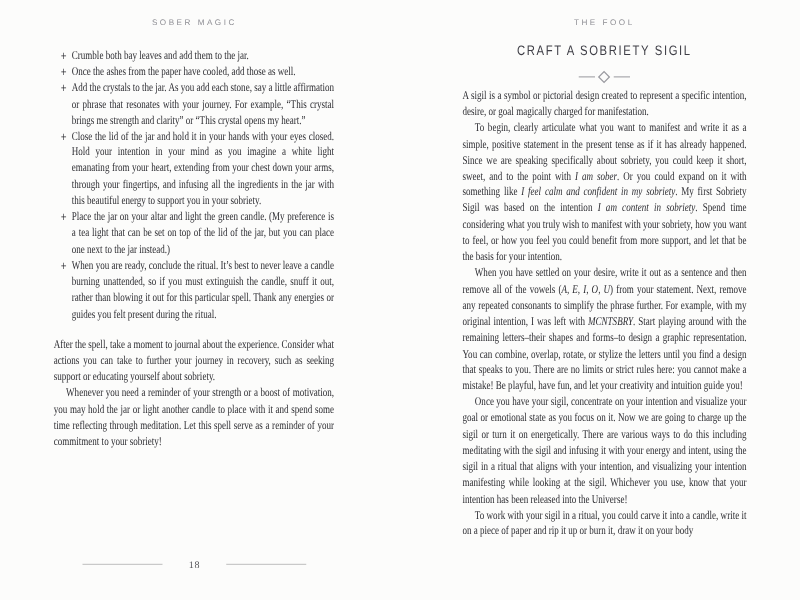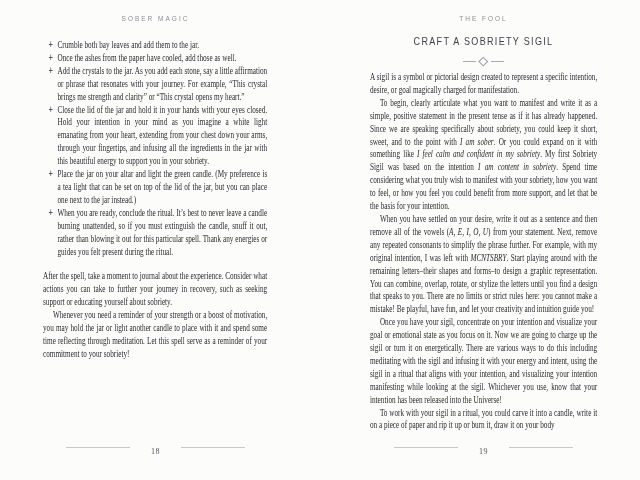--- a/index.html
+++ b/index.html
@@ -45,21 +45,21 @@
   .para.indent{text-indent:13px;}
 
   .bullet-list{list-style:none;margin:0 0 12px 0;padding:0;}
   .bullet-list li{position:relative;padding-left:19px;text-align:justify;}
   .bullet-list .marker{
     position:absolute;left:7px;top:0;font-size:8px;color:#2b2b30;
     font-family:"DejaVu Sans", sans-serif;
   }
 
   .footer{
-    position:absolute;top:447px;display:flex;
+    position:absolute;top:447px;display:flex;align-items:center;
     justify-content:center;gap:21px;
   }
   .page-left  .footer{left:40px;width:231px;}
   .page-right .footer{left:50px;width:227px;}
   .rule{width:64px;height:1px;background:#c9c9c9;}
   .page-number{
     font-family:"Liberation Serif", serif;font-size:8px;color:#55555a;
     letter-spacing:0.5px;
   }
   i{font-style:italic;}
@@ -122,20 +122,15 @@
     </div>
 
     <div class="content">
       <p class="para">A sigil is a symbol or pictorial design created to represent a specific intention, desire, or goal magically charged for manifestation.</p>
       <p class="para indent"><span>To begin, clearly articulate what you want to manifest and write it as a simple, positive statement in the present tense as if it has already happened. Since we are speaking specifically about sobriety, you could keep it short, sweet, and to the point with </span><i>I am sober</i><span>. Or you could expand on it with something like </span><i>I feel calm and confident in my sobriety</i><span>. My first Sobriety Sigil was based on the intention </span><i>I am content in sobriety</i><span>. Spend time considering what you truly wish to manifest with your sobriety, how you want to feel, or how you feel you could benefit from more support, and let that be the basis for your intention.</span></p>
       <p class="para indent"><span>When you have settled on your desire, write it out as a sentence and then remove all of the vowels (</span><i>A, E, I, O, U</i><span>) from your statement. Next, remove any repeated consonants to simplify the phrase further. For example, with my original intention, I was left with </span><i>MCNTSBRY</i><span>. Start playing around with the remaining letters–their shapes and forms–to design a graphic representation. You can combine, overlap, rotate, or stylize the letters until you find a design that speaks to you. There are no limits or strict rules here: you cannot make a mistake! Be playful, have fun, and let your creativity and intuition guide you!</span></p>
       <p class="para indent">Once you have your sigil, concentrate on your intention and visualize your goal or emotional state as you focus on it. Now we are going to charge up the sigil or turn it on energetically. There are various ways to do this including meditating with the sigil and infusing it with your energy and intent, using the sigil in a ritual that aligns with your intention, and visualizing your intention manifesting while looking at the sigil. Whichever you use, know that your intention has been released into the Universe!</p>
       <p class="para indent">To work with your sigil in a ritual, you could carve it into a candle, write it on a piece of paper and rip it up or burn it, draw it on your body</p>
     </div>
 
-    <div class="footer">
-      <span class="rule"></span>
-      <span class="page-number">19</span>
-      <span class="rule"></span>
-    </div>
   </section>
 
 </div>
 
 </body></html>

